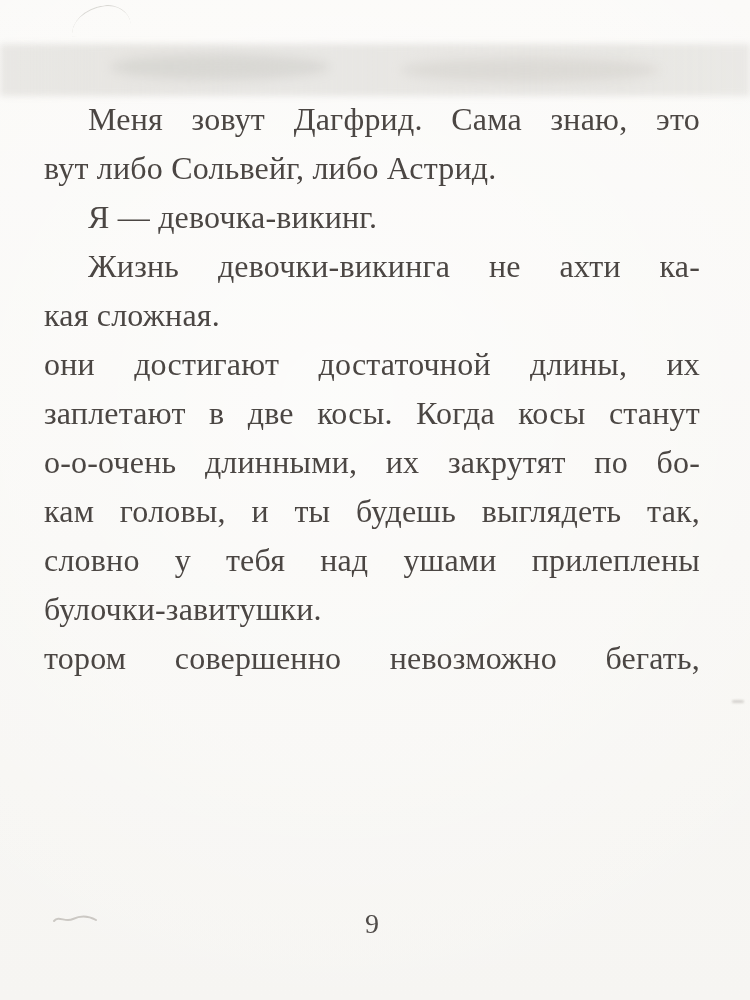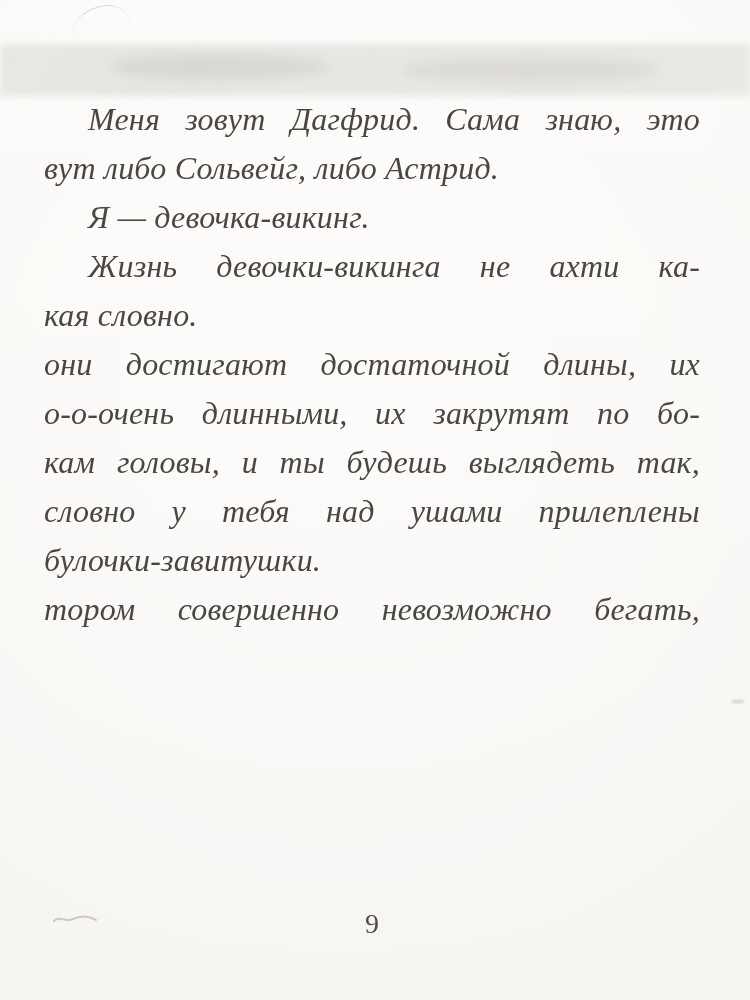--- a/index.html
+++ b/index.html
@@ -63,21 +63,20 @@
     width: 656px;
     font-size: 32px;
     line-height: 49px;
     letter-spacing: .2px;
   }
 
   .line {
     margin: 0;
     text-align: justify;
     text-align-last: justify;
-    font-style: italic;
   }
   .line.end {
     text-align: center;
     text-align-last: left;
   }
   .line.indent { text-indent: 44px; }
   .line.space-above { margin-top: 8px; }
 
   .page-number {
     position: absolute;
@@ -110,22 +109,23 @@
 <div class="page">
 
   <div class="bleed-band"></div>
   <div class="crease"></div>
 
   <div class="text-block">
     <p class="line indent">Меня зовут Дагфрид. Сама знаю, это</p>
     <p class="line end">вут либо Сольвейг, либо Астрид.</p>
     <p class="line indent end">Я — девочка-викинг.</p>
     <p class="line indent">Жизнь девочки-викинга не ахти ка-</p>
-    <p class="line end">кая словно.</p>
+    <p class="line end">кая сложная.</p>
     <p class="line">они достигают достаточной длины, их</p>
+    <p class="line">заплетают в две косы. Когда косы станут</p>
     <p class="line">о-о-очень длинными, их закрутят по бо-</p>
     <p class="line">кам головы, и ты будешь выглядеть так,</p>
     <p class="line">словно у тебя над ушами прилеплены</p>
     <p class="line end">булочки-завитушки.</p>
     <p class="line">тором совершенно невозможно бегать,</p>
   </div>
 
   <svg class="pencil-mark" width="46" height="16" viewBox="0 0 46 16">
     <path d="M2 10 C 7 4, 13 12, 21 8 S 37 5, 44 9" fill="none" stroke="#a9a49e" stroke-width="2" stroke-linecap="round"></path>
   </svg>

